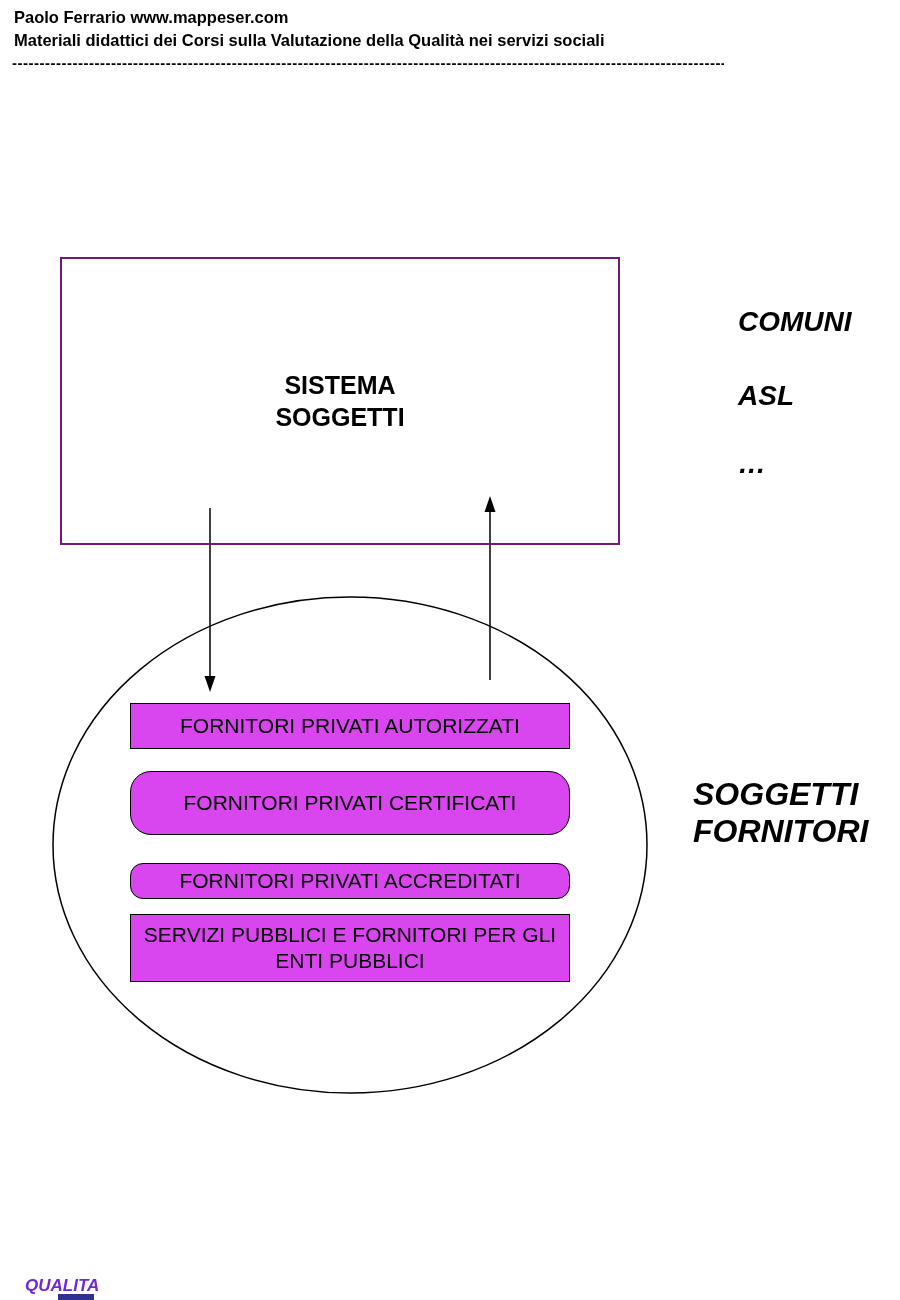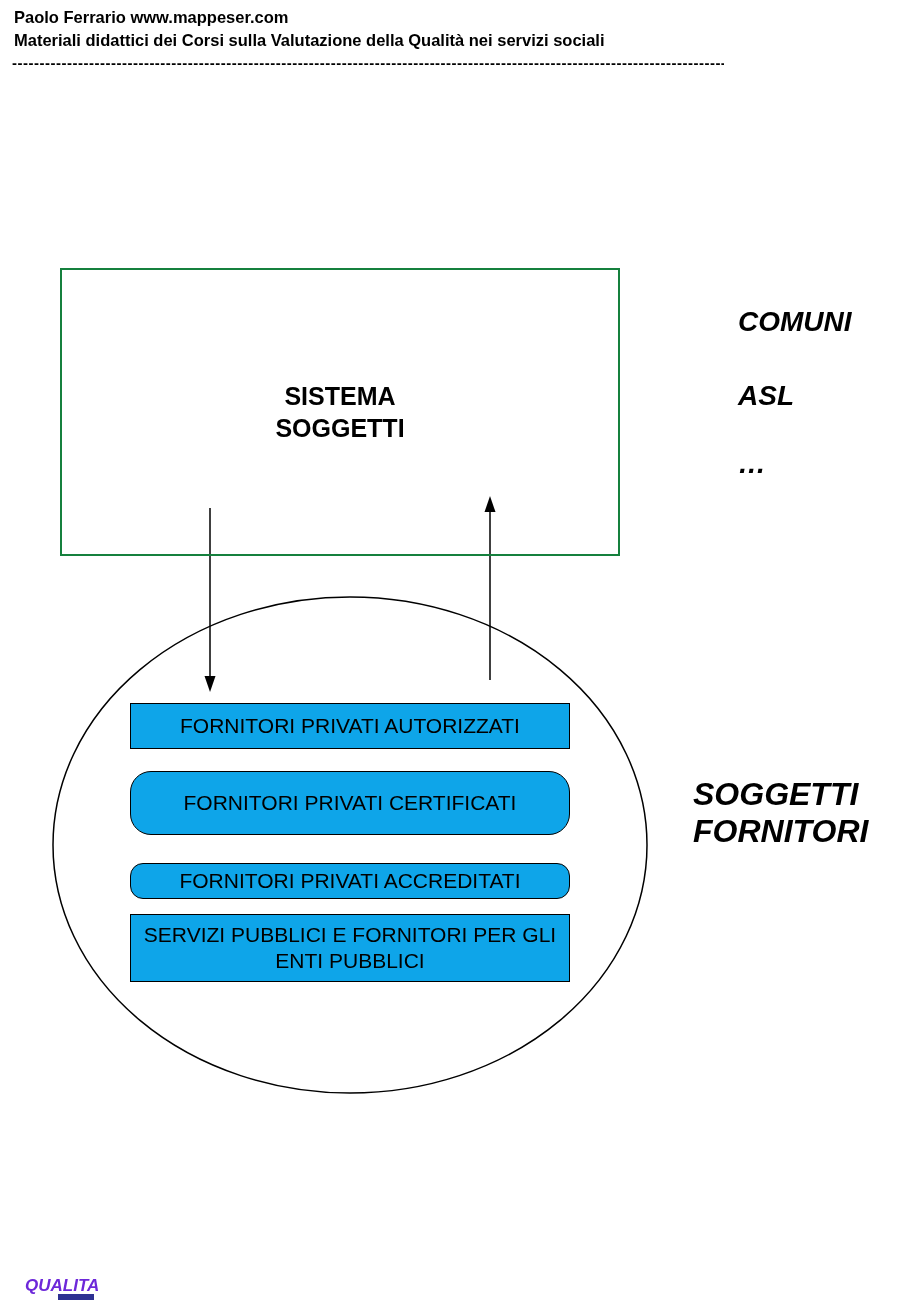--- a/index.html
+++ b/index.html
@@ -43,24 +43,24 @@
     text-align: center;
     font-style: italic;
     font-weight: bold;
     font-size: 28px;
     line-height: 36px;
     color: #2e3192;
   }
 
   .sistema-box {
     left: 60px;
-    top: 268px;
+    top: 257px;
     width: 556px;
     height: 284px;
-    border: 2px solid #15803d;
+    border: 2px solid #701a75;
     display: flex;
     flex-direction: column;
     align-items: center;
     justify-content: center;
     text-align: center;
     font-weight: bold;
     font-size: 25px;
     line-height: 32px;
     color: #000000;
   }
@@ -82,21 +82,21 @@
     font-weight: bold;
     font-size: 32px;
     line-height: 37px;
     color: #000000;
   }
 
   .supplier-box {
     left: 130px;
     width: 440px;
     border: 1.5px solid #000000;
-    background: #0ea5e9;
+    background: #d946ef;
     display: flex;
     align-items: center;
     justify-content: center;
     text-align: center;
     font-size: 21px;
     line-height: 26px;
     color: #000000;
     padding: 2px 8px;
     box-sizing: border-box;
   }

